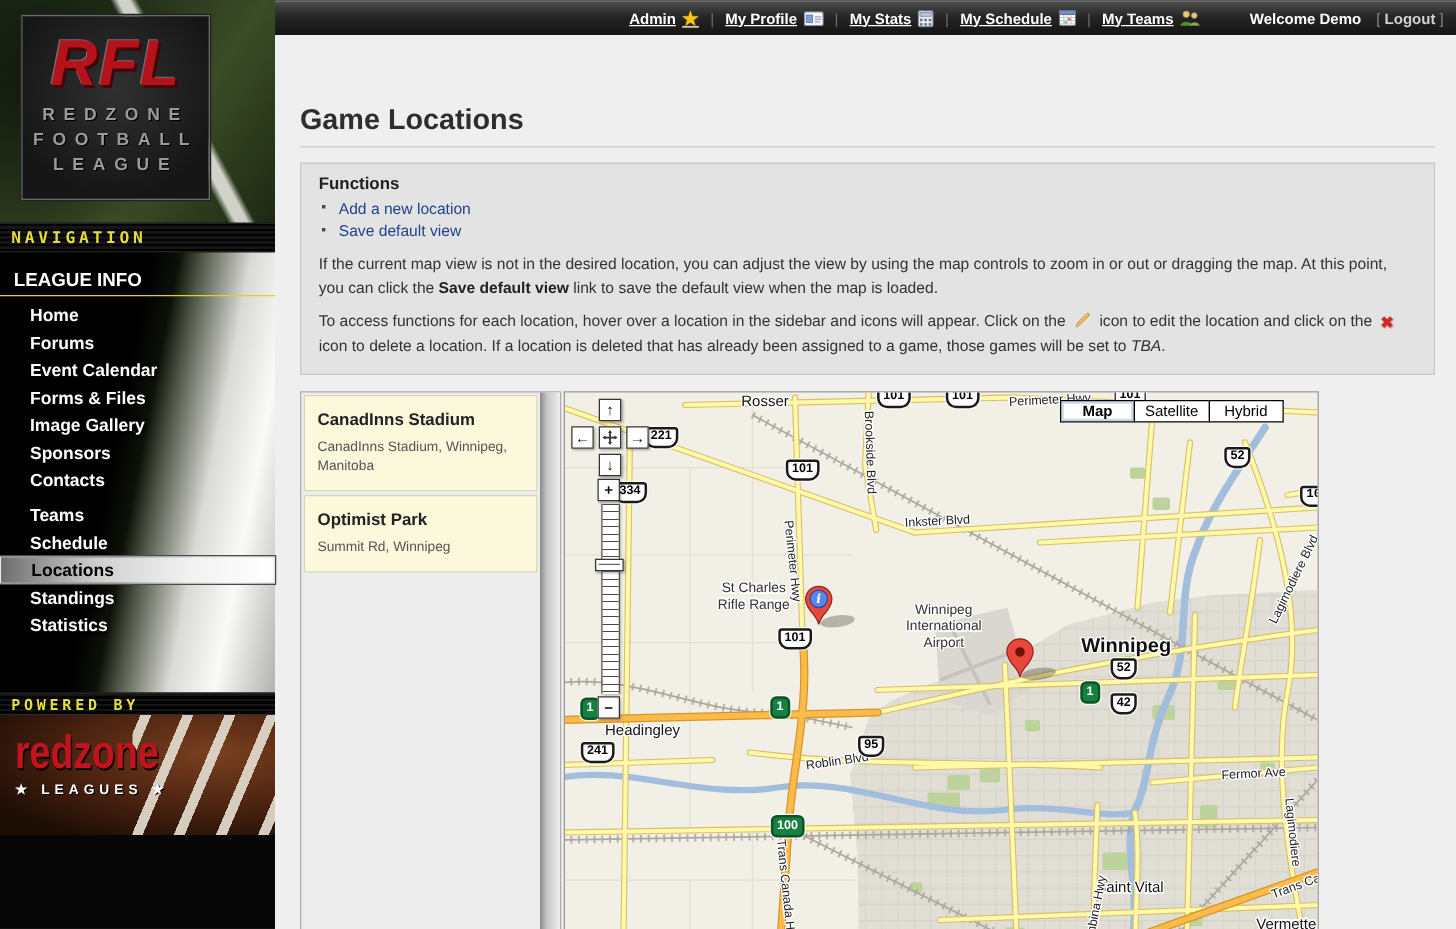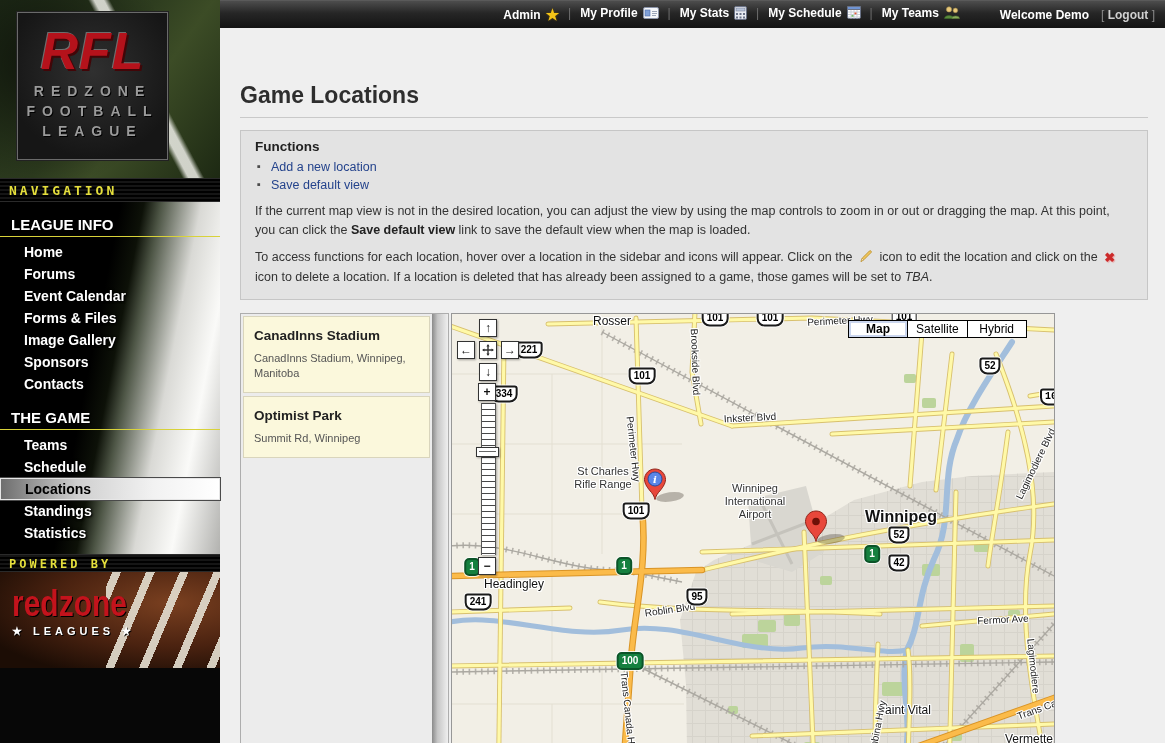--- a/index.html
+++ b/index.html
@@ -37,21 +37,21 @@
     background:repeating-linear-gradient(113deg,rgba(0,0,0,0) 0 9px,#E2DCCE 9px 17px,rgba(0,0,0,0) 17px 31px);}
   #foot-brand{position:absolute;left:12px;top:10px;}
   #foot-line1{color:#C3131C;font-weight:bold;font-size:30px;letter-spacing:0px;transform:scaleY(1.25);transform-origin:left top;
     text-shadow:1px 1px 0 #000;}
   #foot-line2{color:#fff;font-weight:bold;font-size:11px;letter-spacing:4px;margin-top:9px;text-shadow:1px 1px 0 #000;}
   #side-bottom{height:75px;background:#070707;}
   
   #topbar{position:absolute;left:220px;top:0;width:945px;height:28px;box-sizing:border-box;
     background:linear-gradient(#4d4d4d,#262626 45%,#141414);border-top:1px solid #5a5a5a;
     display:flex;align-items:center;justify-content:flex-end;padding-right:10px;color:#fff;font-size:12px;}
-  #topbar-menu{display:flex;align-items:flex-start;gap:9px;}
+  #topbar-menu{display:flex;align-items:center;gap:9px;text-decoration:underline;}
   .tb-item{display:flex;align-items:center;gap:5px;font-weight:bold;cursor:pointer;white-space:nowrap;}
   .tb-sep{color:#6e6e6e;font-weight:normal;}
   .ic-star{color:#F5C518;font-size:15px;text-shadow:0 0 2px #7a5a00;}
   .tb-ic{display:inline-flex;align-items:center;}
   #tb-welcome{font-weight:bold;margin-left:40px;white-space:nowrap;}
   #tb-logout-wrap{margin-left:12px;white-space:nowrap;}
   .tb-bracket{color:#8a8a8a;}
   #tb-logout{color:#d0d0d0;font-weight:bold;cursor:pointer;}
   
   #content{position:absolute;left:220px;top:28px;width:945px;height:715px;box-sizing:border-box;
@@ -137,21 +137,20 @@
       <div class="side-header">LEAGUE INFO</div>
       <ul class="side-items">
         <li class="side-item">Home</li>
         <li class="side-item">Forums</li>
         <li class="side-item">Event Calendar</li>
         <li class="side-item">Forms &amp; Files</li>
         <li class="side-item">Image Gallery</li>
         <li class="side-item">Sponsors</li>
         <li class="side-item">Contacts</li>
       </ul>
-      <div class="side-header">THE GAME</div>
       <ul class="side-items">
         <li class="side-item">Teams</li>
         <li class="side-item">Schedule</li>
         <li class="side-item active">Locations</li>
         <li class="side-item">Standings</li>
         <li class="side-item">Statistics</li>
       </ul>
     </div>
   <div class="led-bar" id="powered-bar">POWERED BY</div>
   <div id="side-foot">

